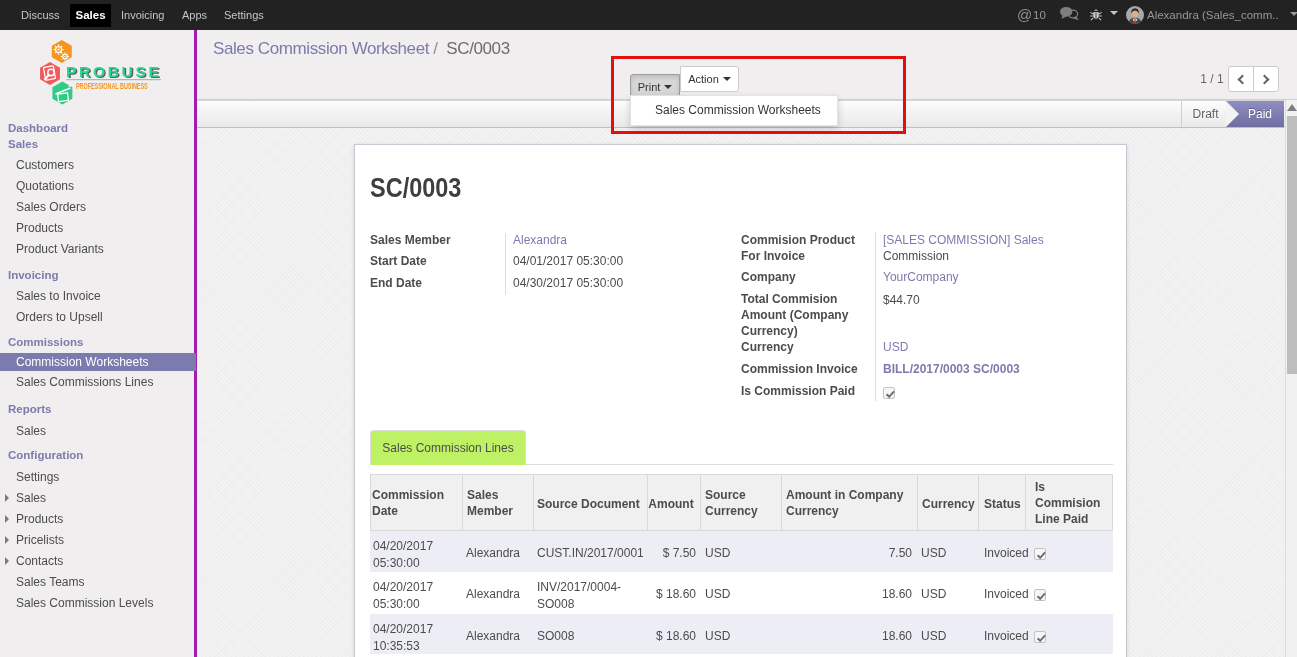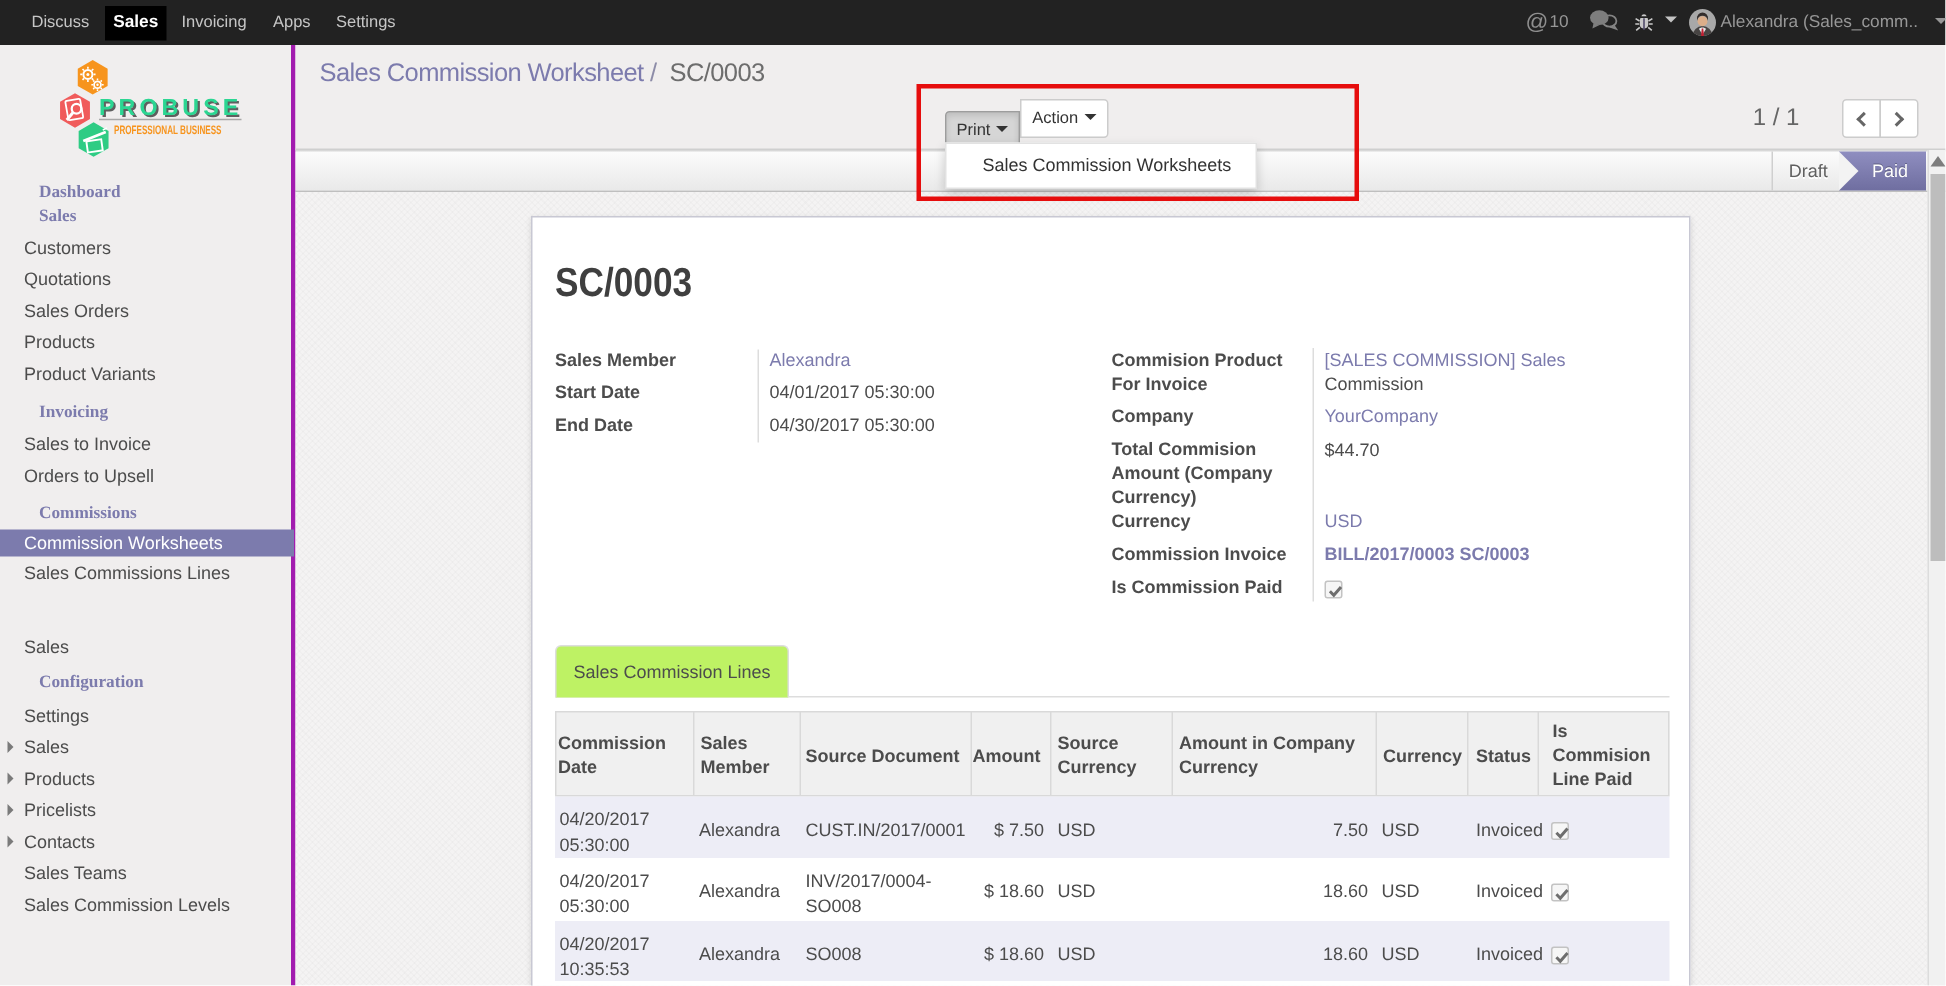--- a/index.html
+++ b/index.html
@@ -11,37 +11,37 @@
 .topbar { position:absolute; left:0; top:0; width:1297px; height:30px; background:#222; }
 .tbm { position:absolute; top:0; height:30px; line-height:30px; color:#c6c6c6; font-size:11px; }
 .tbm.active { background:#000; color:#fff; font-weight:bold; top:4px; height:23px; line-height:23px; text-align:center; font-size:11.5px; }
 .tb-right { position:absolute; top:0; height:30px; color:#979797; font-size:11.5px; }
 
 
 .sidebar { position:absolute; left:0; top:30px; width:197px; height:627px; background:#f0eeee; border-right:3px solid #a21caf; }
 .nav-item { position:absolute; left:0; width:196px; height:18px; line-height:18px; color:#4c4c4c; font-size:12px; }
 .nav-item .txt { padding-left:16px; display:block; }
 .nav-head { color:#7c7bad; font-weight:bold; font-size:11.5px; }
-.nav-head .txt { padding-left:26px;font-family:Liberation Serif, serif; }
+.nav-head .txt { padding-left:8px; }
 .nav-sel { background:#7c7bad; color:#fff; }
 .caret-r { position:absolute; left:5px; top:5px; width:0; height:0; border-left:4px solid #7a7a7a; border-top:4px solid transparent; border-bottom:4px solid transparent; }
 
 
 .cp { position:absolute; left:197px; top:30px; width:1100px; height:70px; background:#f0eeee; border-bottom:1px solid #cfcfcf; }
 .breadcrumb { position:absolute; left:213px; top:39px; font-size:17px; letter-spacing:-0.4px; }
 .breadcrumb a { color:#7c7bad; text-decoration:none; }
 .breadcrumb .sep { color:#8d8ca8; }
 .breadcrumb .cur { color:#6d6d6d; }
 
 .btn { position:absolute; height:26px; background:#fff; border:1px solid #ccc; border-radius:3px; font-size:11px; color:#333; text-align:center; line-height:24px; }
 .btn-print { left:630px; top:74px; width:50px; background:#d6d6d6; border-color:#9d9d9d; border-radius:3px 0 0 3px; box-shadow:inset 0 2px 4px rgba(0,0,0,.12); }
 .btn-action { left:680px; top:66px; width:59px; border-radius:0 3px 3px 0; }
 .dcaret { display:inline-block; width:0; height:0; border-top:4px solid #333; border-left:4px solid transparent; border-right:4px solid transparent; vertical-align:middle; margin-left:4px; margin-top:-2px; }
 
-.pager-txt { position:absolute; left:1168px; top:66px; width:32px; height:26px; line-height:26px; text-align:center; color:#666; font-size:16px; }
+.pager-txt { position:absolute; left:1196px; top:66px; width:32px; height:26px; line-height:26px; text-align:center; color:#666; font-size:12px; }
 .pbtn { position:absolute; top:66px; width:26px; height:26px; background:#fff; border:1px solid #ccc; }
 .pbtn.prev { left:1228px; border-radius:3px 0 0 3px; }
 .pbtn.next { left:1253px; border-radius:0 3px 3px 0; }
 .chev { position:absolute; top:9px; width:7px; height:7px; border-left:2px solid #666; border-bottom:2px solid #666; }
 .chev.l { left:10px; transform:rotate(45deg); }
 .chev.r { left:7px; transform:rotate(-135deg); }
 
 
 .statusbar { position:absolute; left:197px; top:100px; width:1100px; height:28px; background:linear-gradient(#fcfcfc,#e9e9e9); border-top:1px solid #d8d8d8; border-bottom:1px solid #bfbfbf; }
 .st-draft { position:absolute; left:984px; top:0; padding-left:3px; width:45px; height:26px; line-height:26px; text-align:center; color:#5f5f5f; border-left:1px solid #cfcfcf; text-shadow:0 1px 0 #fff; font-size:12px; }
@@ -194,20 +194,23 @@
         <span class="txt">Orders to Upsell</span>
       </div>
     <div class="nav-item nav-head" style="top:303px;">
         <span class="txt">Commissions</span>
       </div>
     <div class="nav-item nav-sel" style="top:323px;">
         <span class="txt">Commission Worksheets</span>
       </div>
     <div class="nav-item" style="top:343px;">
         <span class="txt">Sales Commissions Lines</span>
+      </div>
+    <div class="nav-item nav-head" style="top:370px;">
+        <span class="txt">Reports</span>
       </div>
     <div class="nav-item" style="top:392px;">
         <span class="txt">Sales</span>
       </div>
     <div class="nav-item nav-head" style="top:416px;">
         <span class="txt">Configuration</span>
       </div>
     <div class="nav-item" style="top:438px;">
         <span class="txt">Settings</span>
       </div>

